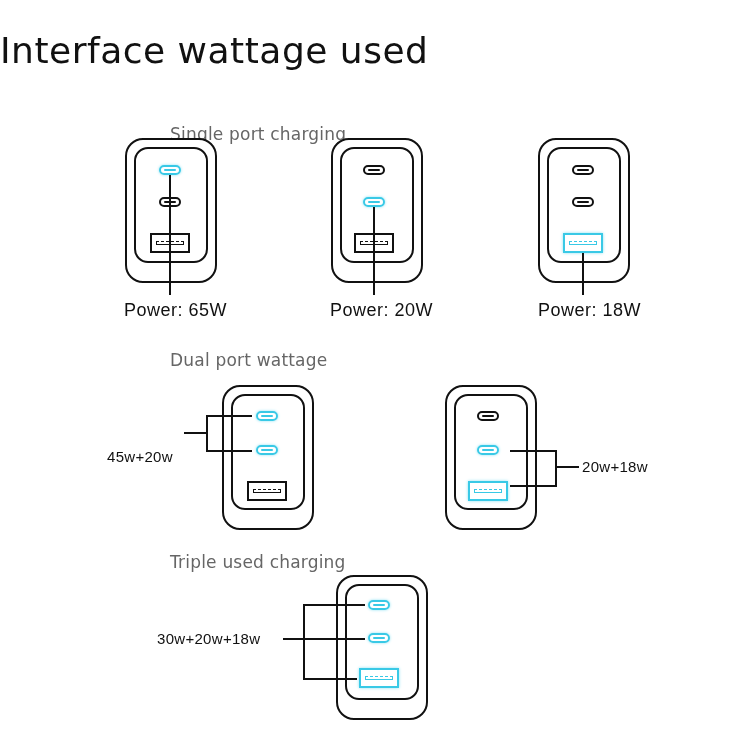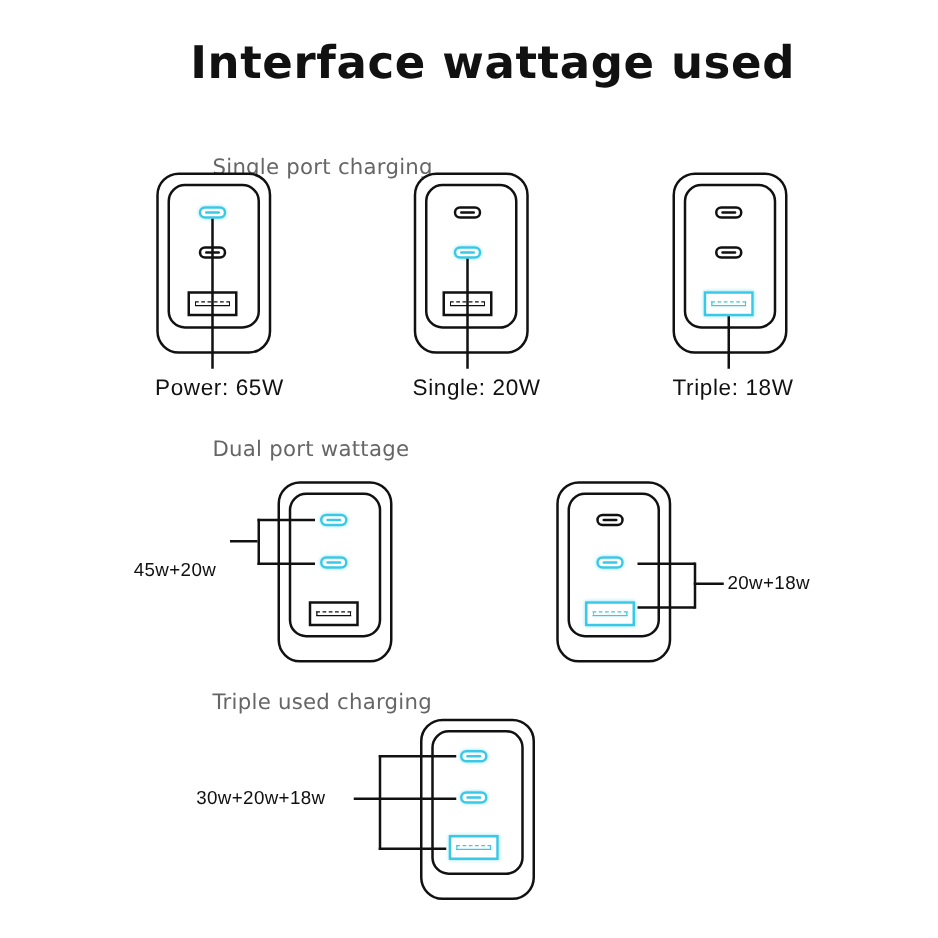--- a/index.html
+++ b/index.html
@@ -1,17 +1,17 @@
 <!DOCTYPE html>
 <html><head>
 <meta charset="utf-8">
 <style>
   html, body { margin:0; padding:0; background:#ffffff; }
   body { width:750px; height:750px; position:relative; overflow:hidden; font-family:"DejaVu Sans", sans-serif; color:#111; }
-  .title { position:absolute; left:0; width:636px; top:30px; text-align:right; font-size:36px; font-weight:bold; letter-spacing:0.5px; color:#111; font-family:"DejaVu Sans", sans-serif; }
+  .title { position:absolute; left:0; width:636px; top:30px; text-align:left; font-size:36px; font-weight:normal; letter-spacing:0.5px; color:#111; font-family:"DejaVu Sans", sans-serif; }
   .section-label { position:absolute; font-size:17px; color:#666; font-family:"DejaVu Sans", sans-serif; letter-spacing:0.2px; }
   .charger { position:absolute; border:2.5px solid #111; border-radius:18px; box-sizing:border-box; background:#fff; }
   .charger .face { position:absolute; left:7px; right:7px; top:7px; bottom:18px; border:2.5px solid #111; border-radius:14px; box-sizing:border-box; }
   .usbc { position:absolute; width:22px; height:10px; border:2.5px solid #111; border-radius:7px; box-sizing:border-box; }
   .usbc::after { content:""; position:absolute; left:3px; right:3px; top:2px; height:1.5px; background:#111; border-radius:1px; }
   .usbc.active { border-color:#39c9e6; box-shadow:0 0 3px #8fe2f2; }
   .usbc.active::after { background:#39c9e6; }
   .usba { position:absolute; width:40px; height:20px; border:2.5px solid #111; box-sizing:border-box; }
   .usba::after { content:""; position:absolute; left:4px; right:4px; top:6px; height:4px; border:1.5px solid #111; border-top-style:dashed; box-sizing:border-box; }
   .usba.active { border-color:#39c9e6; box-shadow:0 0 3px #8fe2f2; }
@@ -36,30 +36,30 @@
 <div class="line" style="left:169px;top:175px;width:2px;height:120px;"></div>
 <div class="power-label" style="left:124px;top:300px;">Power: 65W</div>
 
 <div class="charger" style="left:331px;top:138px;width:92px;height:145px;">
   <div class="face"></div>
 </div>
 <div class="usbc" style="left:363px;top:165px;"></div>
 <div class="usbc active" style="left:363px;top:197px;"></div>
 <div class="usba" style="left:354px;top:233px;"></div>
 <div class="line" style="left:373px;top:207px;width:2px;height:88px;"></div>
-<div class="power-label" style="left:330px;top:300px;">Single: 20W</div>
+<div class="power-label" style="left:330px;top:300px;">Power: 20W</div>
 
 <div class="charger" style="left:538px;top:138px;width:92px;height:145px;">
   <div class="face"></div>
 </div>
 <div class="usbc" style="left:572px;top:165px;"></div>
 <div class="usbc" style="left:572px;top:197px;"></div>
 <div class="usba active" style="left:563px;top:233px;"></div>
 <div class="line" style="left:582px;top:253px;width:2px;height:42px;"></div>
-<div class="power-label" style="left:538px;top:300px;">Triple: 18W</div>
+<div class="power-label" style="left:538px;top:300px;">Power: 18W</div>
 
 <div class="section-label" style="left:170px;top:350px;">Dual port wattage</div>
 
 <div class="charger" style="left:222px;top:385px;width:92px;height:145px;">
   <div class="face"></div>
 </div>
 <div class="usbc active" style="left:256px;top:411px;"></div>
 <div class="usbc active" style="left:256px;top:445px;"></div>
 <div class="usba" style="left:247px;top:481px;"></div>
 <div class="line" style="left:206px;top:415px;width:46px;height:2px;"></div>

